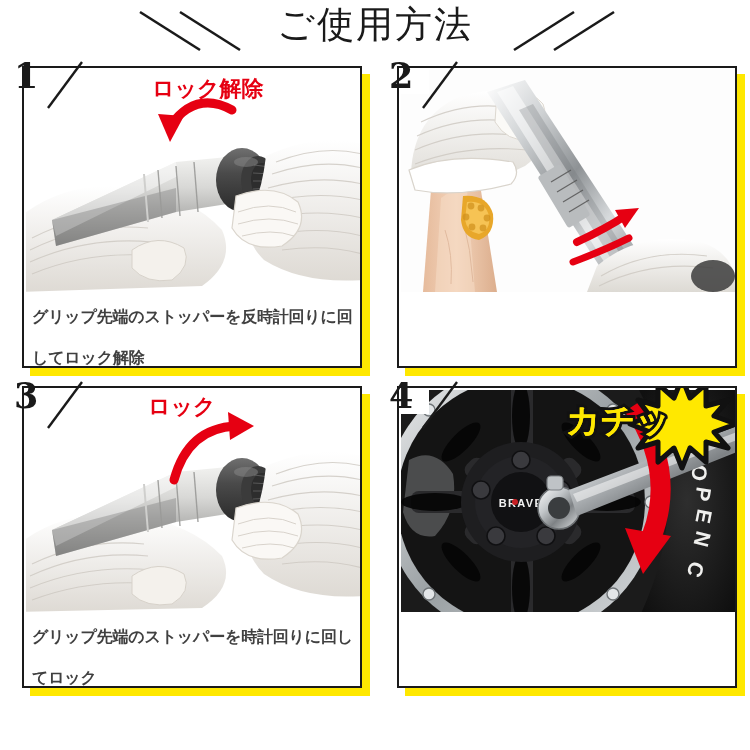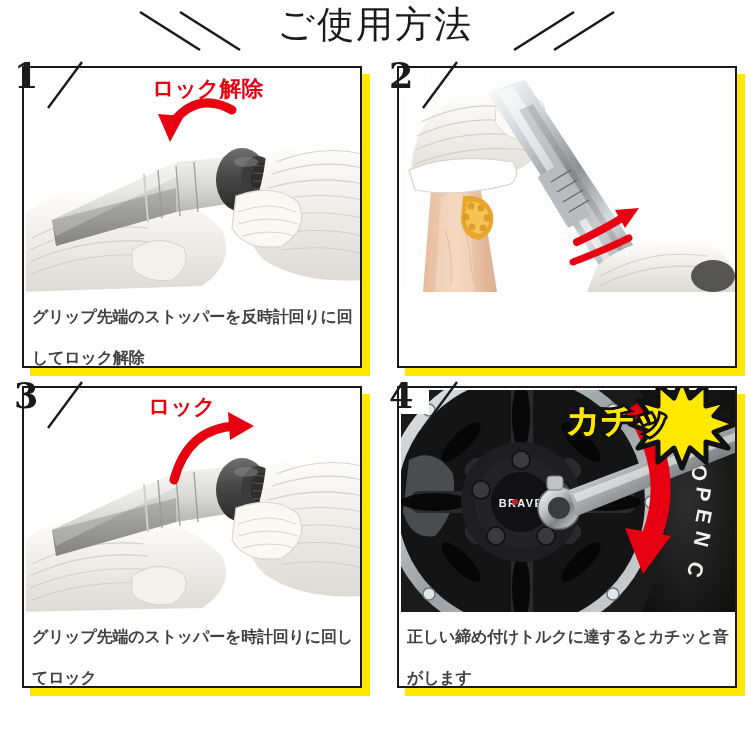--- a/index.html
+++ b/index.html
@@ -536,17 +536,16 @@
           </svg>
           <div style="position:absolute;left:2px;top:22px;width:150px;text-align:left;
                       font-size:34px;font-weight:800;color:#ffe800;letter-spacing:0px;
                       -webkit-text-stroke:6px #111111;paint-order:stroke fill;white-space:nowrap;">カチッ</div>
           <div style="position:absolute;left:2px;top:22px;width:150px;text-align:left;
                       font-size:34px;font-weight:800;color:#ffe800;letter-spacing:0px;white-space:nowrap;">カチッ</div>
         </div>
 
         <div class="frame-notch"></div>
       </div>
-      <div class="caption" style="position:absolute;left:2px;top:228px;">正しい締め付けトルクに達するとカチッと音がします</div>
     </div>
   </div>
 
 </div>
 
 </body></html>

